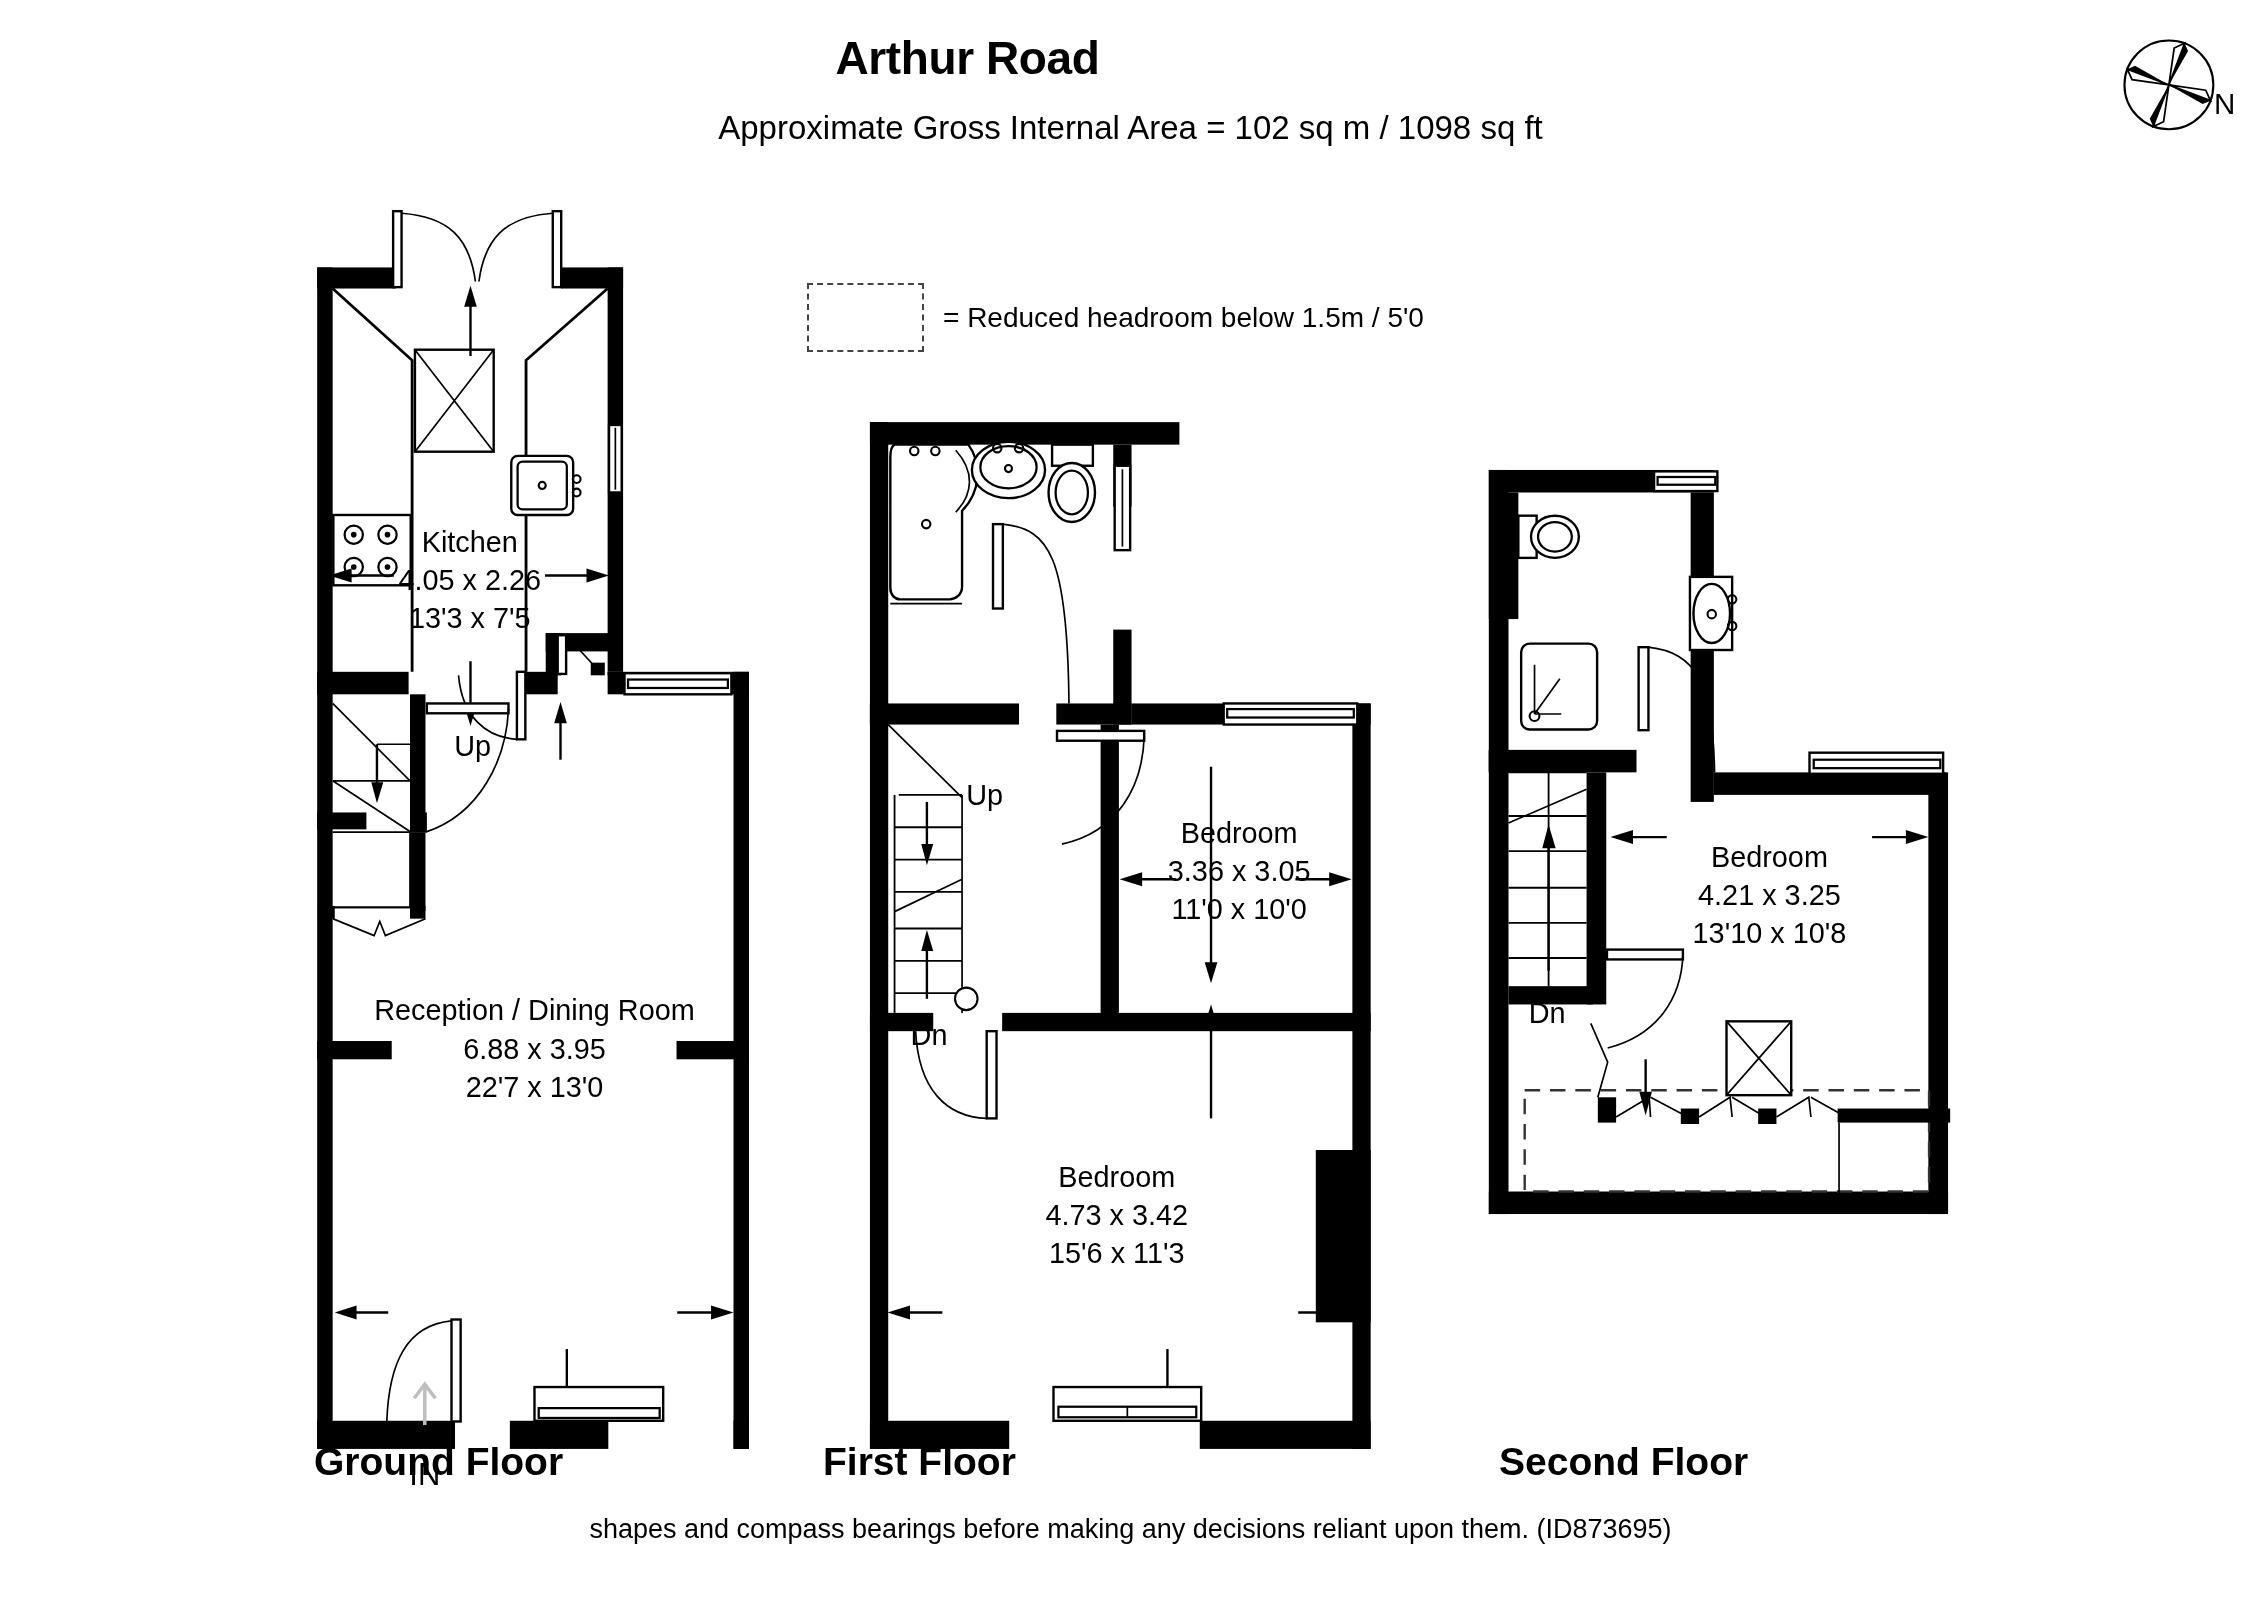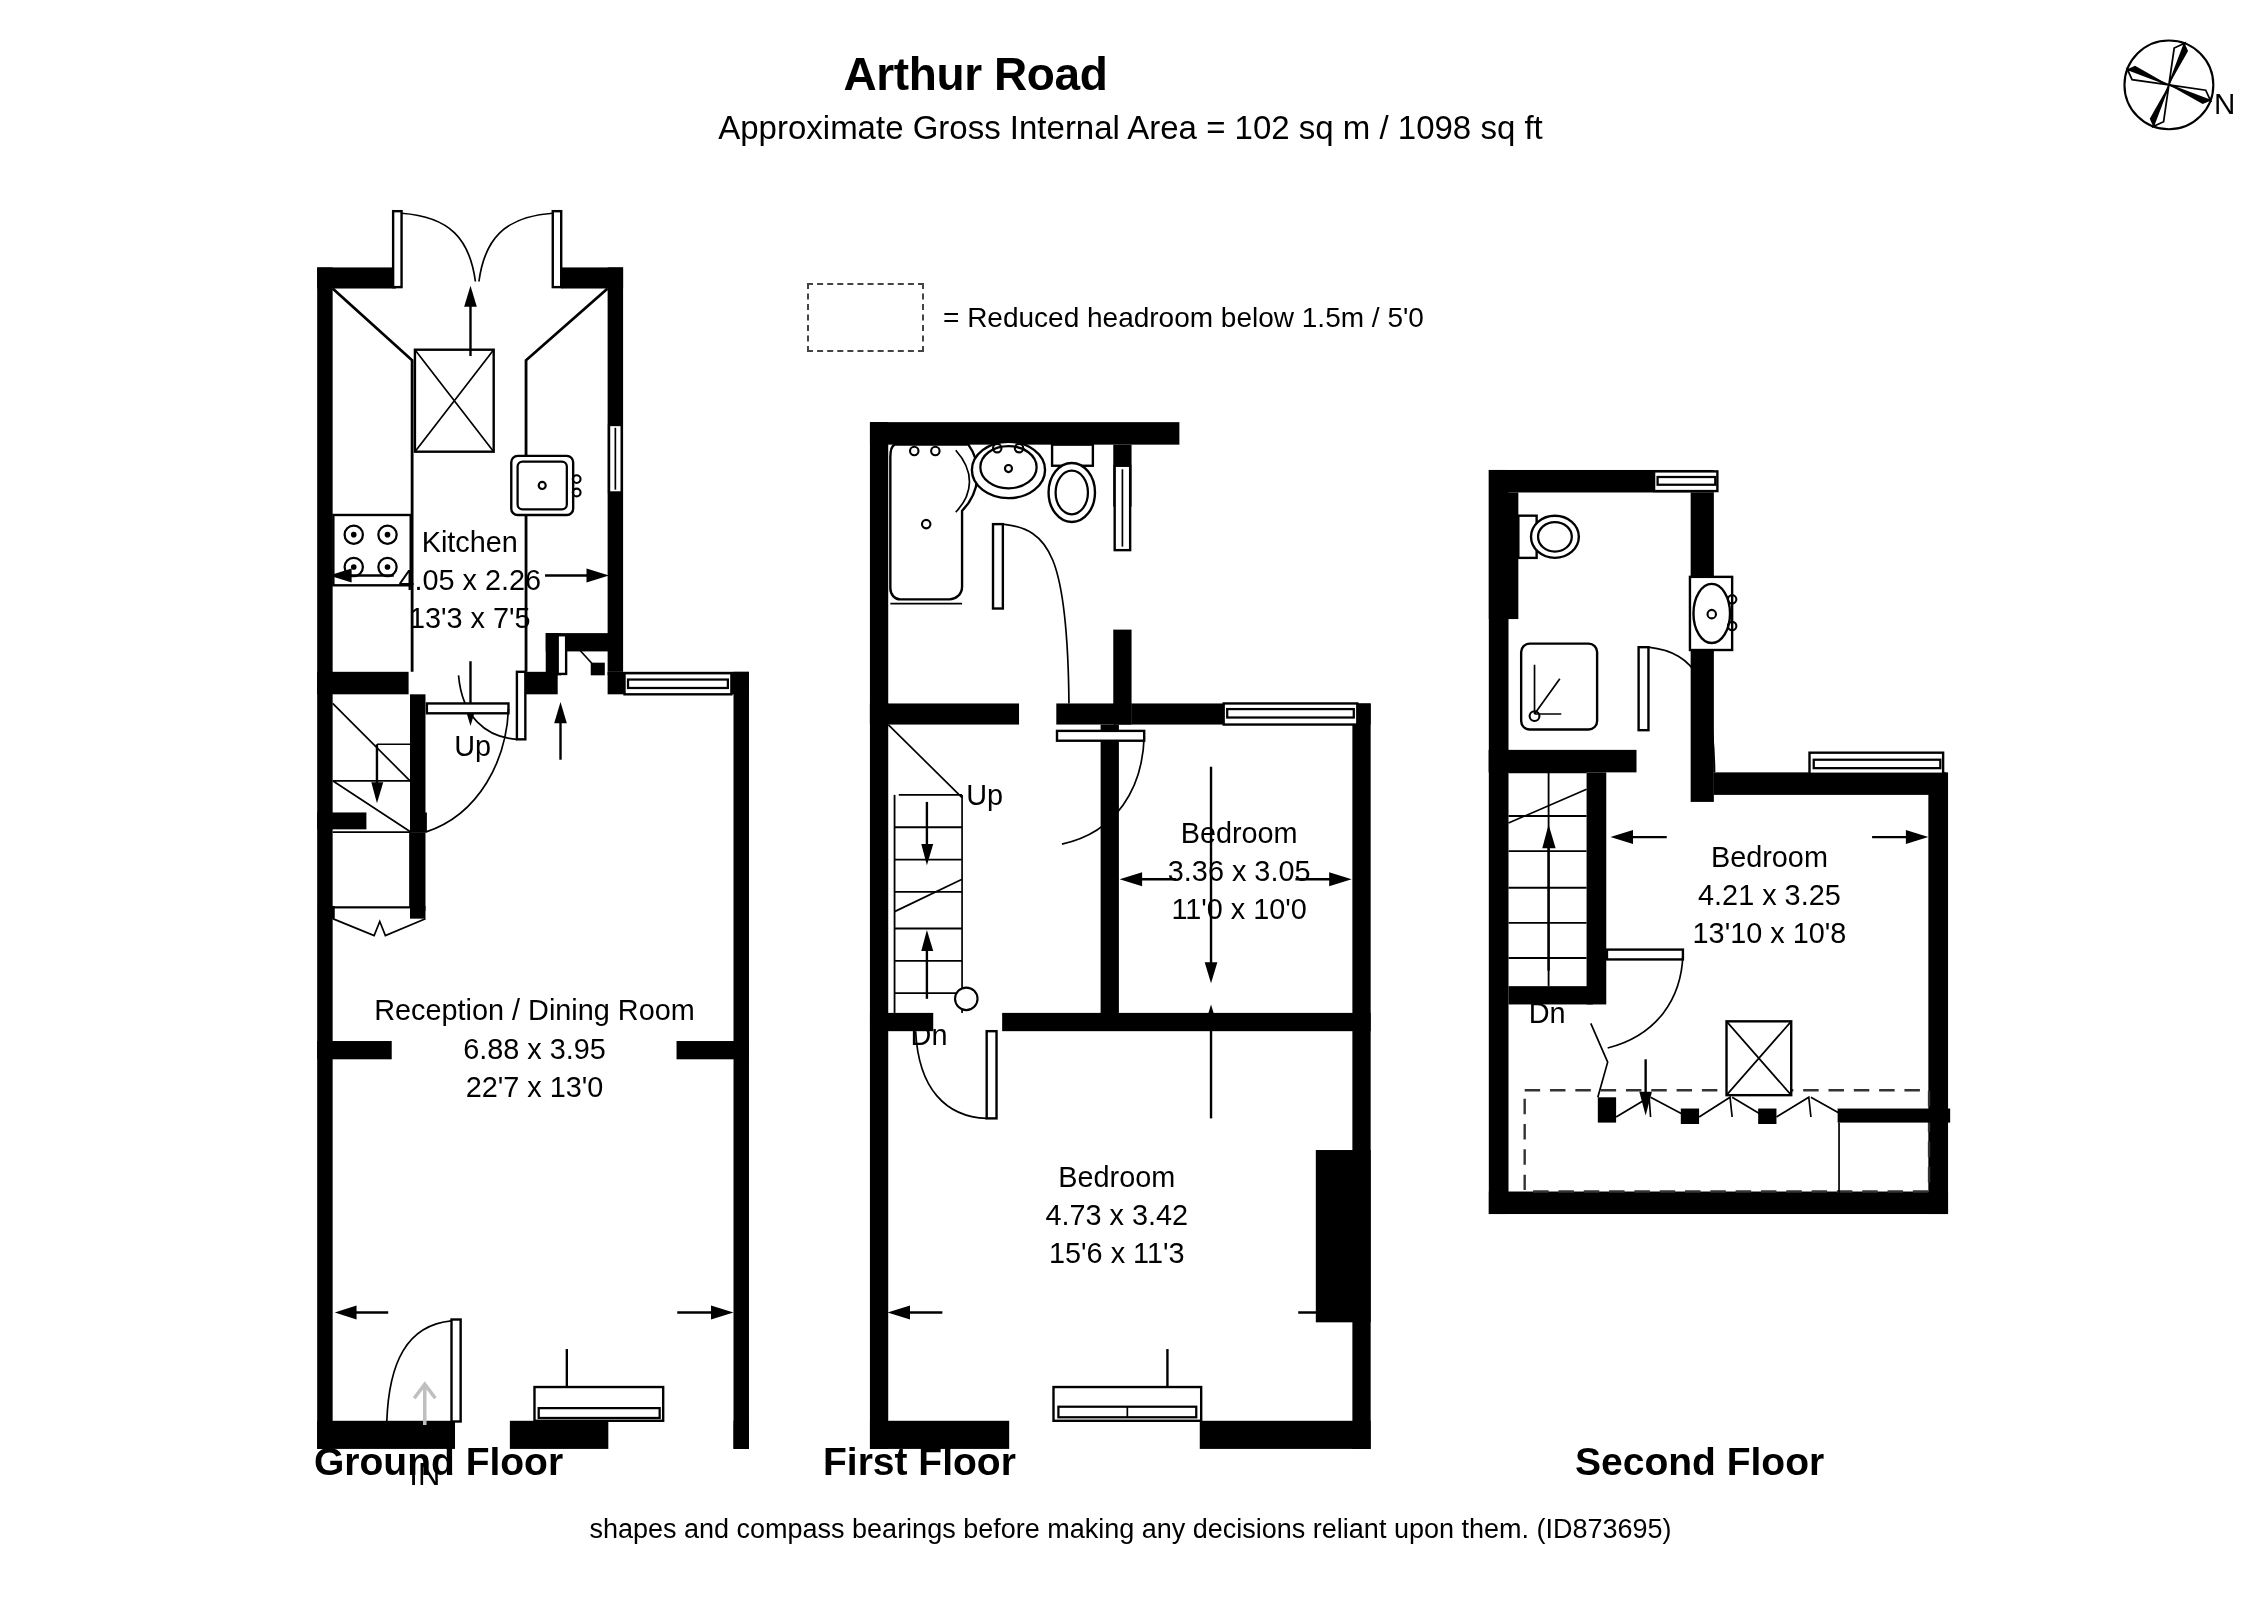--- a/index.html
+++ b/index.html
@@ -2,36 +2,36 @@
 <html style="font-size:11.3px"><head>
 <meta charset="utf-8">
 <style>
   html,body{margin:0;padding:0;background:#fff;}
   body{
     width:2261px;height:1620px;position:relative;overflow:hidden;
     font-family:"Liberation Sans","DejaVu Sans",sans-serif;color:#000;
   }
   .page{position:absolute;inset:0;}
   #title{
-    position:absolute;top:31px;left:12px;width:1927px;text-align:center;
-    font-size:46px;font-weight:bold;letter-spacing:-0.4px;margin-top:16px;
+    position:absolute;top:31px;left:4px;width:1927px;text-align:center;
+    font-size:46px;font-weight:bold;letter-spacing:-0.4px;
   }
   #subtitle{
     position:absolute;top:109px;left:0;width:2261px;text-align:center;
     font-size:33px;font-weight:normal;
   }
   #legend{position:absolute;left:807px;top:283px;display:flex;align-items:center;gap:19px;}
   #legend .swatch{width:113px;height:65px;border:2.1px dashed #444;background:#fff;}
   #legend .ltext{font-size:28px;white-space:nowrap;}
   #compass{position:absolute;left:2116px;top:34px;width:134px;height:106px;}
   #compass .nlab{position:absolute;left:98px;top:53px;font-size:29.5px;}
   .floorcap{position:absolute;font-size:39px;font-weight:bold;}
   #cap-ground{left:314px;top:1440px;}
   #cap-first{left:823px;top:1440px;}
-  #cap-second{left:1575px;top:1440px;}
+  #cap-second{left:1499px;top:1440px;}
   #footer{
     position:absolute;left:0;top:1511px;width:2261px;text-align:center;
     font-size:27px;line-height:1.36;
   }
   svg{position:absolute;left:0;top:0;}
   .w{fill:#000;}
   .thin2{fill:none;stroke:#000;stroke-width:4;}
   .hair{fill:none;stroke:#000;stroke-width:2.4;}
   .dash{fill:none;stroke:#333;stroke-width:3.4;stroke-dasharray:22 14;}
   .fixt{fill:#fff;stroke:#000;stroke-width:3.4;}

